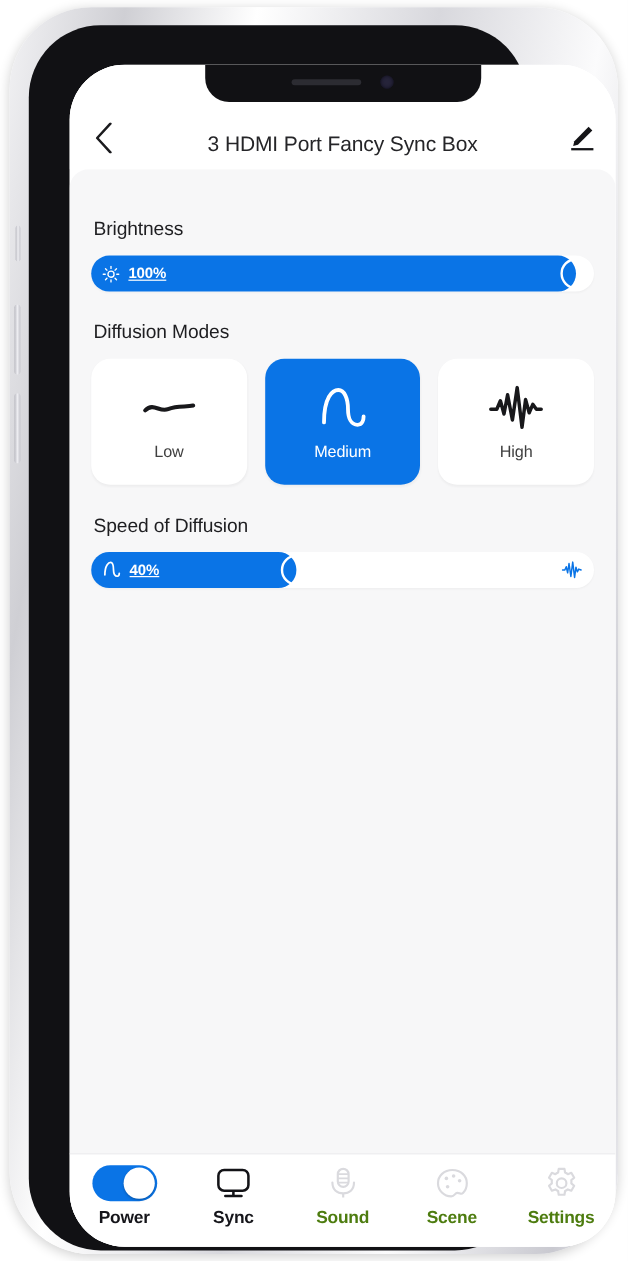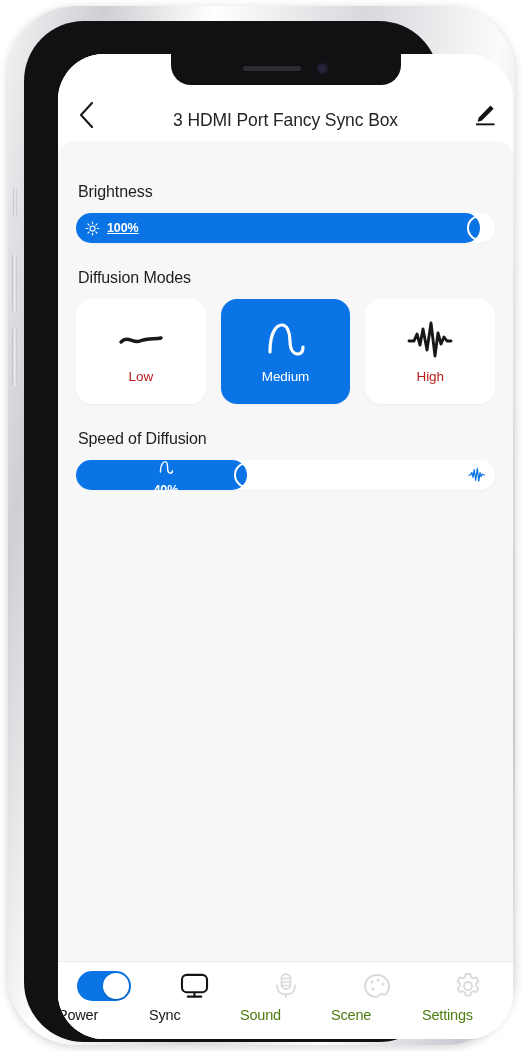--- a/index.html
+++ b/index.html
@@ -279,42 +279,44 @@
   }
   .mode-card.active { background: #0a74e6; text-align: right; }
   .mode-icon {
     height: 42px;
     display: flex;
     align-items: center;
     justify-content: center;
   }
   .mode-label {
     font-size: 13.5px;
-    color: #b91c1c;
+    color: #404040;
     letter-spacing: -0.1px;
   }
   .mode-card.active .mode-label { color: #ffffff; }
 
   
   #bottom-nav {
     flex: 0 0 auto;
     height: 78px;
     background: #ffffff;
     border-top: 1px solid #ececee;
     display: flex;
     align-items: flex-start;
     padding-top: 9px;
     box-sizing: border-box;
   }
   .nav-item {
     flex: 1;
     display: flex;
     flex-direction: column;
+    align-items: center;
     gap: 6px;
     cursor: pointer;
+    font-weight: bold;
   }
   .nav-item.disabled { cursor: default; }
   .nav-icon {
     height: 30px;
     display: flex;
     align-items: center;
     justify-content: center;
   }
   .nav-label {
     font-size: 14.5px;
@@ -429,21 +431,21 @@
                 <svg width="48" height="40" viewBox="0 0 48 40">
                   <path d="M3 21 L8 21 L11 14 L14 25 L17 9 L21 30 L25 3 L29 36 L32 13 L35 24 L38 17 L41 21 L45 21" fill="none" stroke="#18181b" stroke-width="2.9" stroke-linecap="round" stroke-linejoin="round"></path>
                 </svg>
               </div>
               <div class="mode-label">High</div>
             </div>
           </div>
 
           <div class="section-title">Speed of Diffusion</div>
           <div class="slider" id="speed-slider">
-            <div class="slider-fill" id="speed-fill" style="width: 170.6px; flex-direction: column;">
+            <div class="slider-fill" id="speed-fill" style="width: 170.6px;">
               <span class="slider-icon">
                 <svg width="16" height="16" viewBox="0 0 20 20">
                   <path d="M3 15 C 3 5, 7 2, 9 2 C 11 2, 12 6, 12 10 C 12 14, 13.5 16.5, 16 16.5 C 17.5 16.5, 18 14.8, 18 13.5" fill="none" stroke="#ffffff" stroke-width="1.8" stroke-linecap="round"></path>
                 </svg>
               </span>
               <span class="slider-value">40%</span>
             </div>
             <div class="slider-handle" id="speed-handle" style="left: 157.6px;"></div>
             <span class="slider-end-icon">
               <svg width="17" height="16" viewBox="0 0 22 20">

